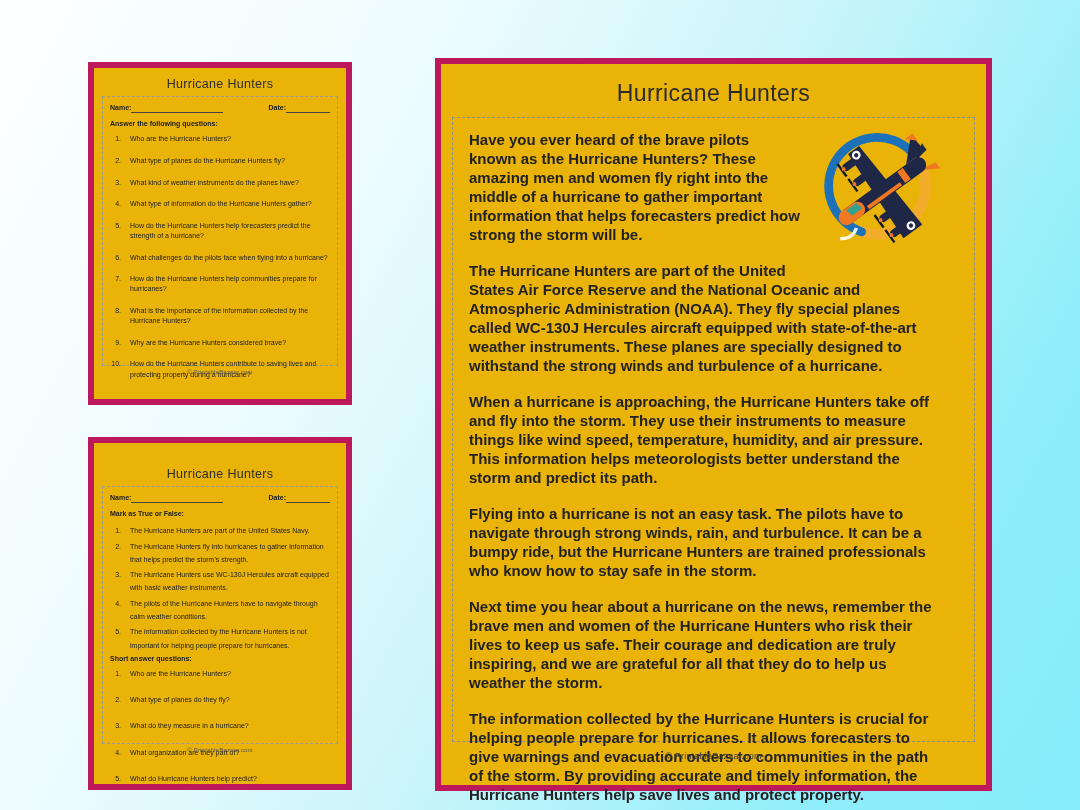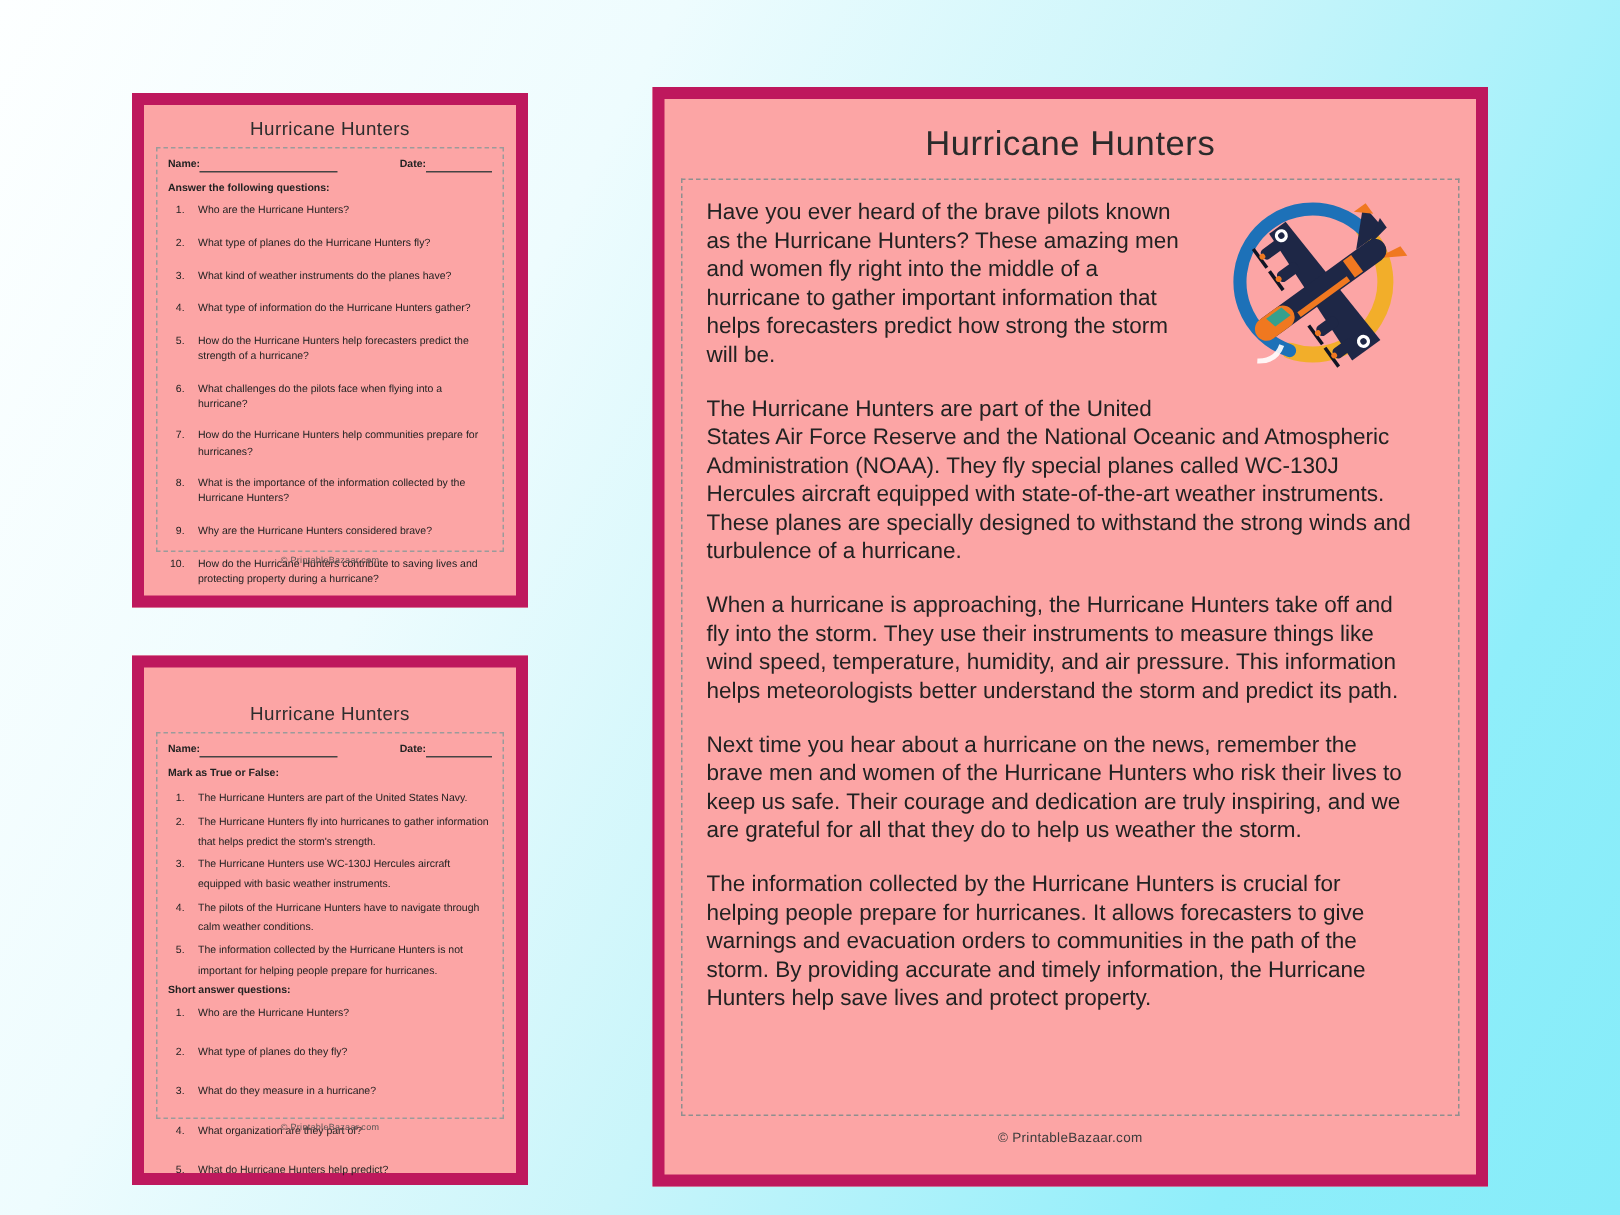--- a/index.html
+++ b/index.html
@@ -3,21 +3,21 @@
 <meta charset="utf-8">
 <style>
   html,body{margin:0;padding:0;}
   body{
     width:1080px;height:810px;overflow:hidden;
     font-family:"Liberation Sans",sans-serif;
     background:linear-gradient(118deg,#fdffff 0%,#eefcfe 30%,#c9f5fa 55%,#8feefa 82%,#86ecf9 100%);
     position:relative;color:#1f1f1f;
   }
   .page{
-    position:absolute;background:#fca5a5;border:8px solid #be185d;
+    position:absolute;background:#eab308;border:6px solid #be185d;
     box-sizing:border-box;
   }
   
   #page-questions{left:88px;top:62px;width:264px;height:343px;}
   #page-truefalse{left:88px;top:437px;width:264px;height:353px;}
   .small-title{
     text-align:center;font-size:12.5px;color:#2d2d2d;font-weight:400;
     margin-top:9px;letter-spacing:.3px;
   }
   #page-truefalse .small-title{margin-top:24px;}
@@ -43,21 +43,21 @@
   #page-reading{left:435px;top:58px;width:557px;height:733px;}
   .main-title{
     text-align:center;font-size:23px;font-weight:400;color:#2b2b2b;
     margin-top:16px;letter-spacing:.4px;
   }
   .main-dash{
     border:1px dashed #8f8f8f;margin:10px 11px 0 11px;
     padding:12px 16px 10px 16px;height:625px;box-sizing:border-box;
     font-size:15px;line-height:19px;color:#222;
   }
-  .main-dash p{margin:0 15px 17px 0;}
+  .main-dash p{margin:0 15px 17px 0;font-weight:bold;}
   .main-dash p:last-child{margin-bottom:0;}
   .logo-float{
     float:right;width:148px;height:126px;margin:0 0 6px 10px;
   }
   .main-footer{
     text-align:center;font-size:9px;color:#3c3c3c;margin-top:9px;letter-spacing:.2px;
   }
 </style>
 </head>
 <body>
@@ -157,17 +157,18 @@
 
         <circle cx="-2" cy="-46" r="4.5" fill="#ffffff"></circle>
         <circle cx="-2" cy="-46" r="2.2" fill="#1e2746"></circle>
         <circle cx="1" cy="46" r="4.5" fill="#ffffff"></circle>
         <circle cx="1" cy="46" r="2.2" fill="#1e2746"></circle>
       </g>
     </svg>
     <p>Have you ever heard of the brave pilots known as the Hurricane Hunters? These amazing men and women fly right into the middle of a hurricane to gather important information that helps forecasters predict how strong the storm will be.</p>
     <p>The Hurricane Hunters are part of the United States Air Force Reserve and the National Oceanic and Atmospheric Administration (NOAA). They fly special planes called WC-130J Hercules aircraft equipped with state-of-the-art weather instruments. These planes are specially designed to withstand the strong winds and turbulence of a hurricane.</p>
     <p>When a hurricane is approaching, the Hurricane Hunters take off and fly into the storm. They use their instruments to measure things like wind speed, temperature, humidity, and air pressure. This information helps meteorologists better understand the storm and predict its path.</p>
+    <p>Flying into a hurricane is not an easy task. The pilots have to navigate through strong winds, rain, and turbulence. It can be a bumpy ride, but the Hurricane Hunters are trained professionals who know how to stay safe in the storm.</p>
     <p>Next time you hear about a hurricane on the news, remember the brave men and women of the Hurricane Hunters who risk their lives to keep us safe. Their courage and dedication are truly inspiring, and we are grateful for all that they do to help us weather the storm.</p>
     <p>The information collected by the Hurricane Hunters is crucial for helping people prepare for hurricanes. It allows forecasters to give warnings and evacuation orders to communities in the path of the storm. By providing accurate and timely information, the Hurricane Hunters help save lives and protect property.</p>
   </div>
   <div class="main-footer">© PrintableBazaar.com</div>
 </div>
 
 </body></html>

